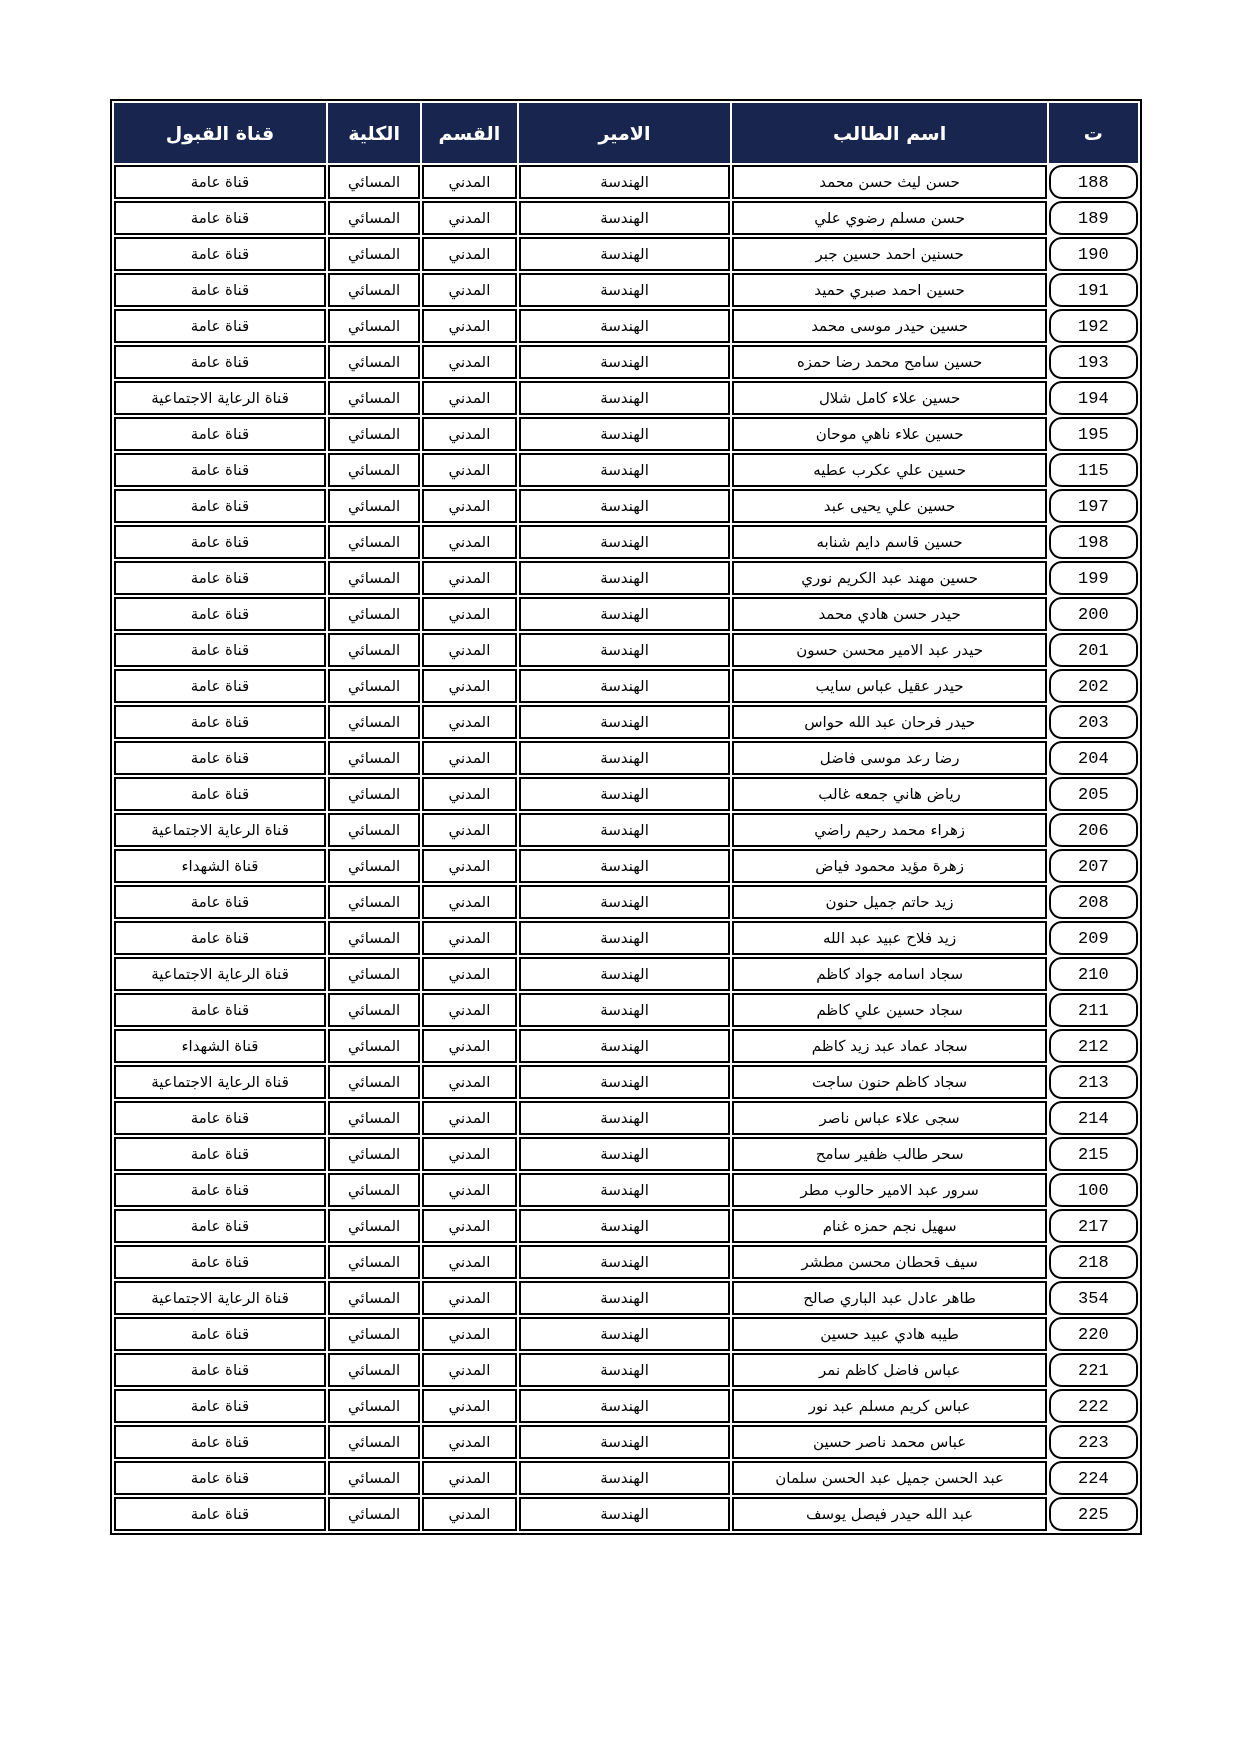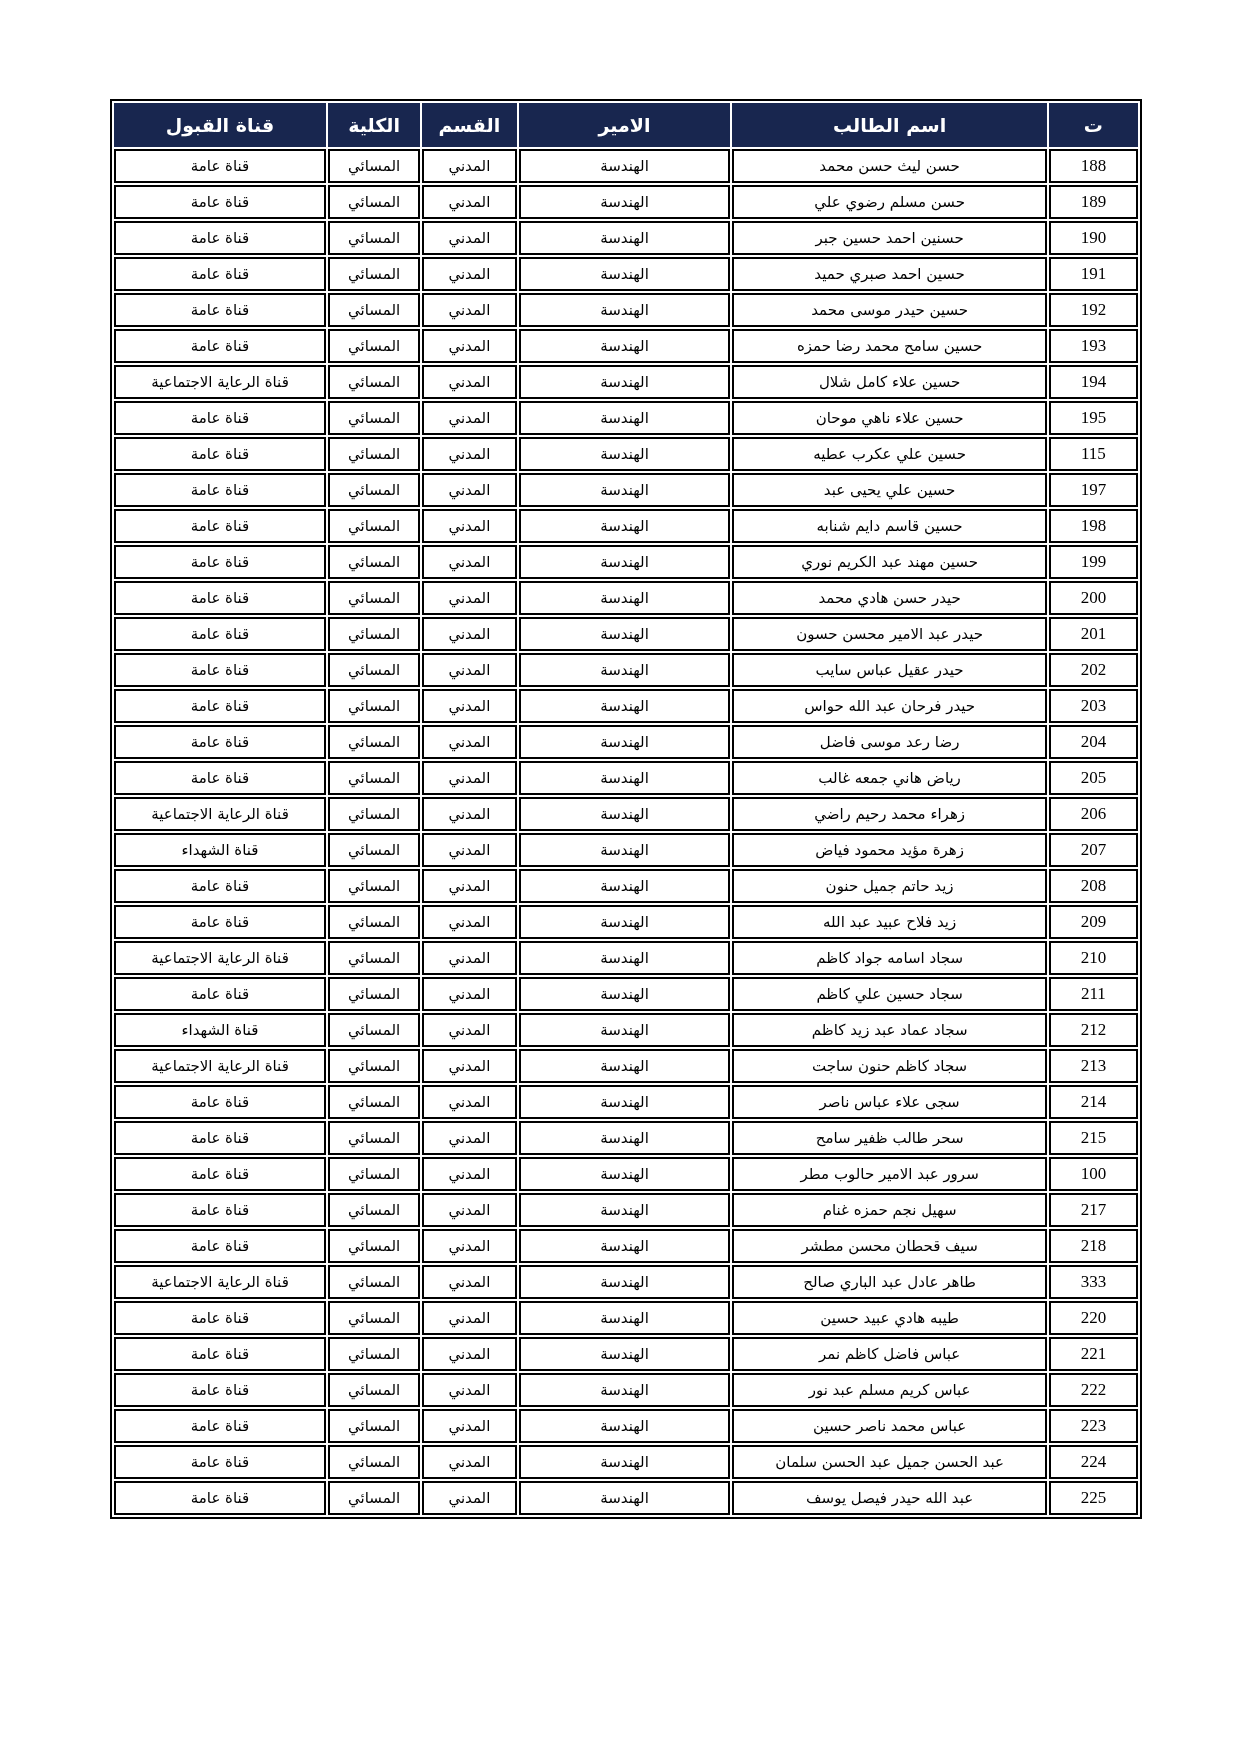--- a/index.html
+++ b/index.html
@@ -26,21 +26,21 @@
   }
   table.roster {
     width: 100%;
     border: 2px solid #000000;
     border-collapse: separate;
     border-spacing: 2px;
     background: #ffffff;
     table-layout: fixed;
   }
   table.roster thead th {
-    height: 44px;
+    height: 60px;
     background: #18264F;
     color: #ffffff;
     font-weight: bold;
     font-size: 19px;
     text-align: center;
     vertical-align: middle;
     border: none;
     padding: 0 4px;
     box-sizing: border-box;
   }
@@ -51,21 +51,22 @@
     vertical-align: middle;
     font-size: 15px;
     color: #000000;
     padding: 0 4px;
     box-sizing: border-box;
     white-space: nowrap;
     overflow: hidden;
   }
   table.roster tbody td.num {
     font-size: 17px;
-    font-family: Liberation Serif, serif;
+    font-family: Liberation Mono, monospace;
+    border-radius: 13px;
   }
   col.c-index   { width: 8.8%; }
   col.c-name    { width: 31.0%; }
   col.c-college { width: 20.9%; }
   col.c-dept    { width: 9.3%; }
   col.c-study   { width: 9.1%; }
   col.c-channel { width: 20.9%; }
 </style>
 </head>
 <body>
@@ -334,21 +335,21 @@
   </tr>
           <tr>
     <td class="num">218</td>
     <td>سيف قحطان محسن مطشر</td>
     <td>الهندسة</td>
     <td>المدني</td>
     <td>المسائي</td>
     <td>قناة عامة</td>
   </tr>
           <tr>
-    <td class="num">333</td>
+    <td class="num">354</td>
     <td>طاهر عادل عبد الباري صالح</td>
     <td>الهندسة</td>
     <td>المدني</td>
     <td>المسائي</td>
     <td>قناة الرعاية الاجتماعية</td>
   </tr>
           <tr>
     <td class="num">220</td>
     <td>طيبه هادي عبيد حسين</td>
     <td>الهندسة</td>

